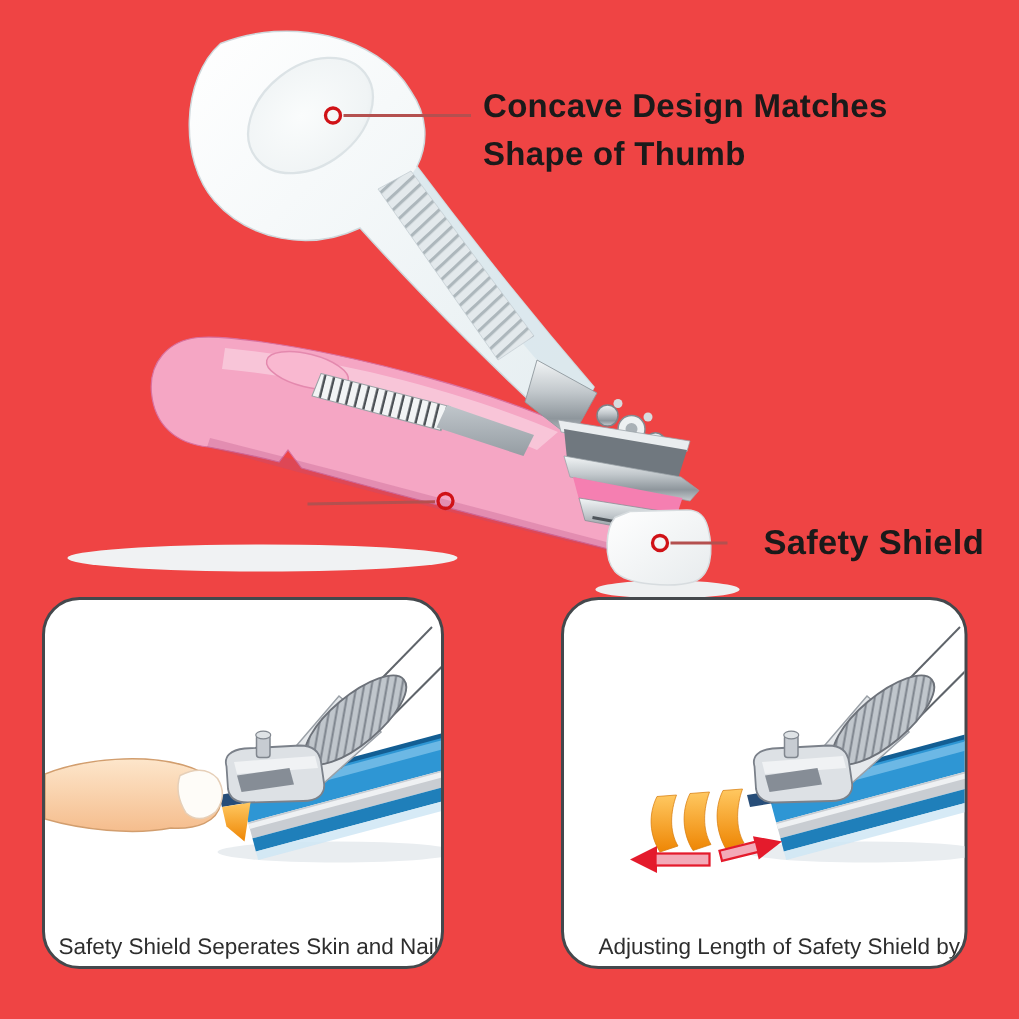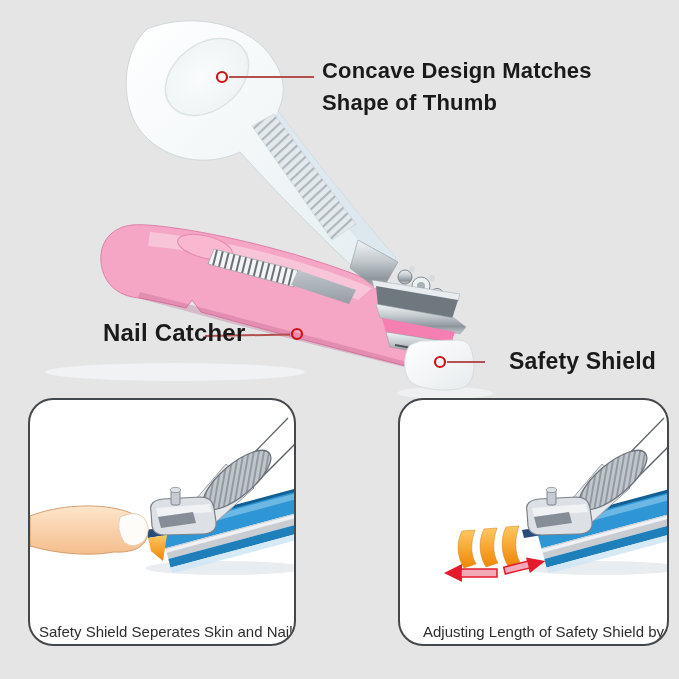--- a/index.html
+++ b/index.html
@@ -1,27 +1,27 @@
 <!DOCTYPE html>
 <html style="--body_pink: #F5A6C4; --mouth_pink: #F57FB1; --callout_red: #D01217; --callout_line_red: #B4504F; --label_text: #1A1A1A; --panel_border: #44484C; --panel_text: #2E2E2E; --clipper_blue: #2E96D4; --shield_silver: #C9CDD2; --fin_orange: #F79420; --arrow_red: #E41B2C; --skin_tone: #F8CDA2;"><head>
 <meta charset="utf-8">
 <style>
   html,body{margin:0;padding:0;background:#ffffff;}
-  .stage{position:relative;width:679px;height:679px;background:#e5e5e5;overflow:hidden;
+  .stage{position:relative;width:679px;height:679px;background:#ef4444;overflow:hidden;
          font-family:"Liberation Sans",sans-serif;}
   .callout-label{position:absolute;font-weight:600;color:var(--label_text,#1a1a1a);
                  white-space:pre;letter-spacing:.2px;}
   #concave-l1{left:322px;top:58px;font-size:22px;}
   #concave-l2{left:322px;top:90px;font-size:22px;}
   #nail-catcher-label{left:103px;top:319px;font-size:24px;}
   #safety-shield-label{left:509px;top:348px;font-size:23px;}
   .panel{position:absolute;top:398px;height:248px;border:2px solid var(--panel_border,#44484c);
          border-radius:25px;background:#fff;overflow:hidden;box-sizing:border-box;}
   #panel-left{left:28px;width:268px;}
-  #panel-right{left:398px;width:271px;}
+  #panel-right{left:374px;width:271px;}
   .panel svg{position:absolute;left:0;top:0;}
   .panel-text{position:absolute;top:177px;font-size:15px;line-height:22px;
               color:var(--panel_text,#2e2e2e);white-space:pre;}
   #panel-left .panel-text{left:9px;}
   #panel-right .panel-text{left:23px;}
   .photo{position:absolute;left:0;top:0;}
 </style>
 </head>
 <body>
 
@@ -160,21 +160,20 @@
     </g>
     <g style="stroke:var(--callout_line_red)" stroke-width="2">
       <line x1="229" y1="77" x2="314" y2="77"></line>
       <line x1="205" y1="336" x2="290" y2="334.5"></line>
       <line x1="447" y1="362" x2="485" y2="362"></line>
     </g>
   </svg>
 
   <div class="callout-label" id="concave-l1">Concave Design Matches</div>
   <div class="callout-label" id="concave-l2">Shape of Thumb</div>
-  <div class="callout-label" id="nail-catcher-label">Nail Catcher</div>
   <div class="callout-label" id="safety-shield-label">Safety Shield</div>
 
   <div class="panel" id="panel-left">
     <svg width="268" height="248" viewBox="0 0 268 248">
       <use href="#miniClipper"></use>
       <path d="M118,138 L137,135 L133,161 L121,151 Z" fill="url(#orangeGrad)"></path>
       <g>
         <path d="M0,116 C28,105 66,103 92,110 C110,115 119,124 117,136
                  C115,148 101,153 84,152 C58,157 24,153 0,146 Z" fill="url(#skinGrad)" stroke="#d29e6e" stroke-width="1"></path>
         <path d="M90,117 Q106,109 115,119 Q122,130 114,141 Q103,150 94,142 Q86,129 90,117 Z" fill="#fefcf8" stroke="#e6cfb8" stroke-width="1"></path>

